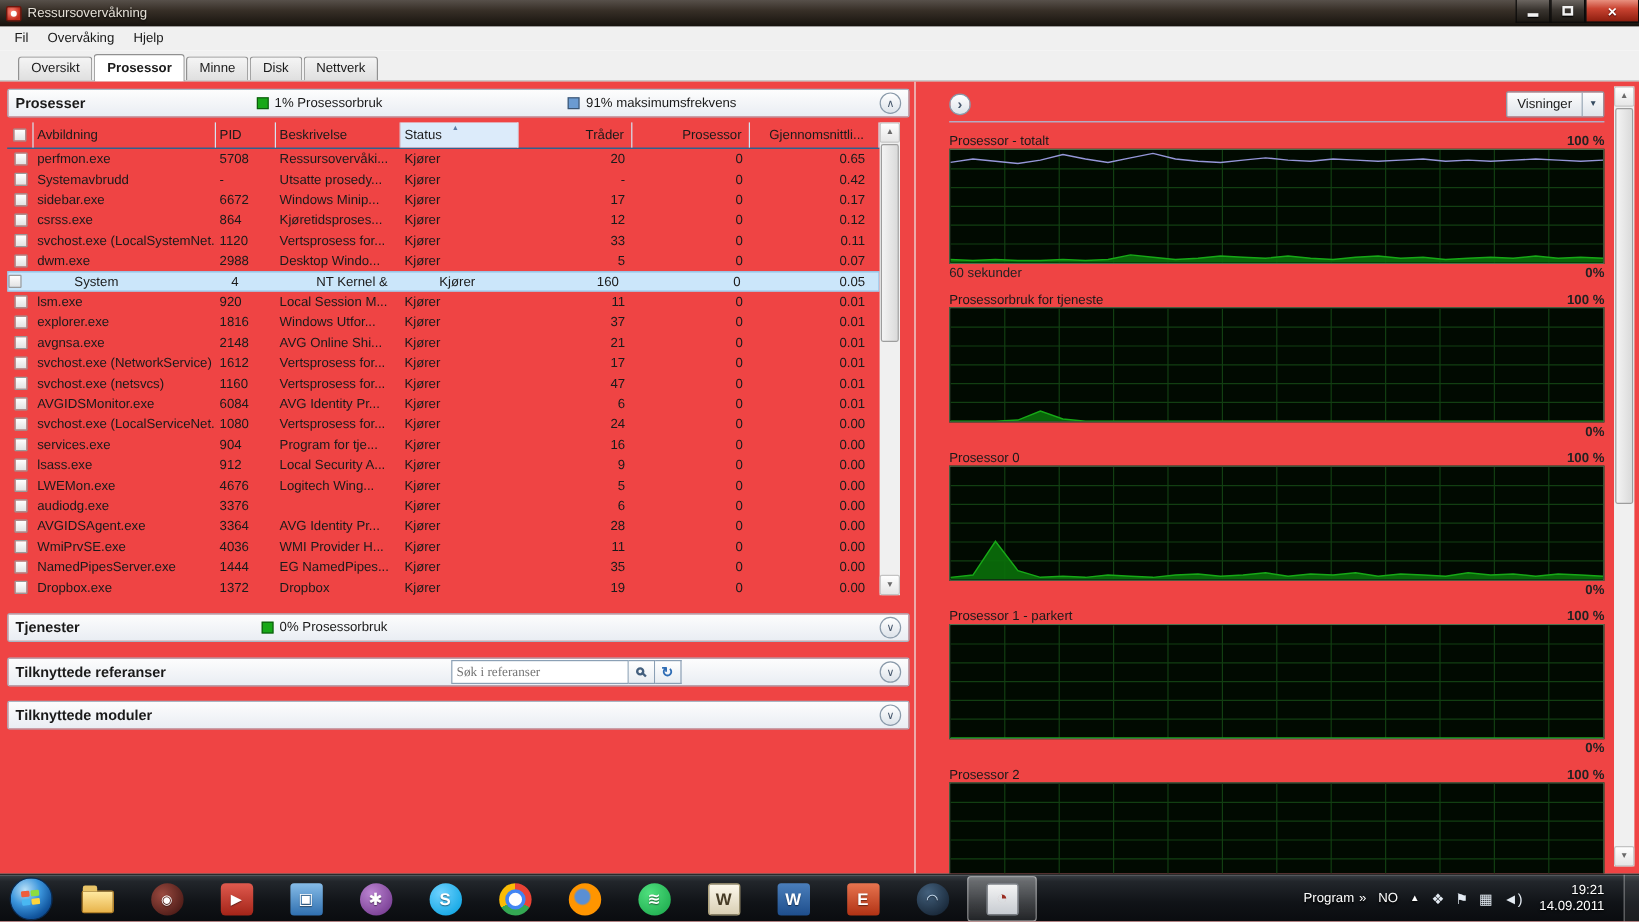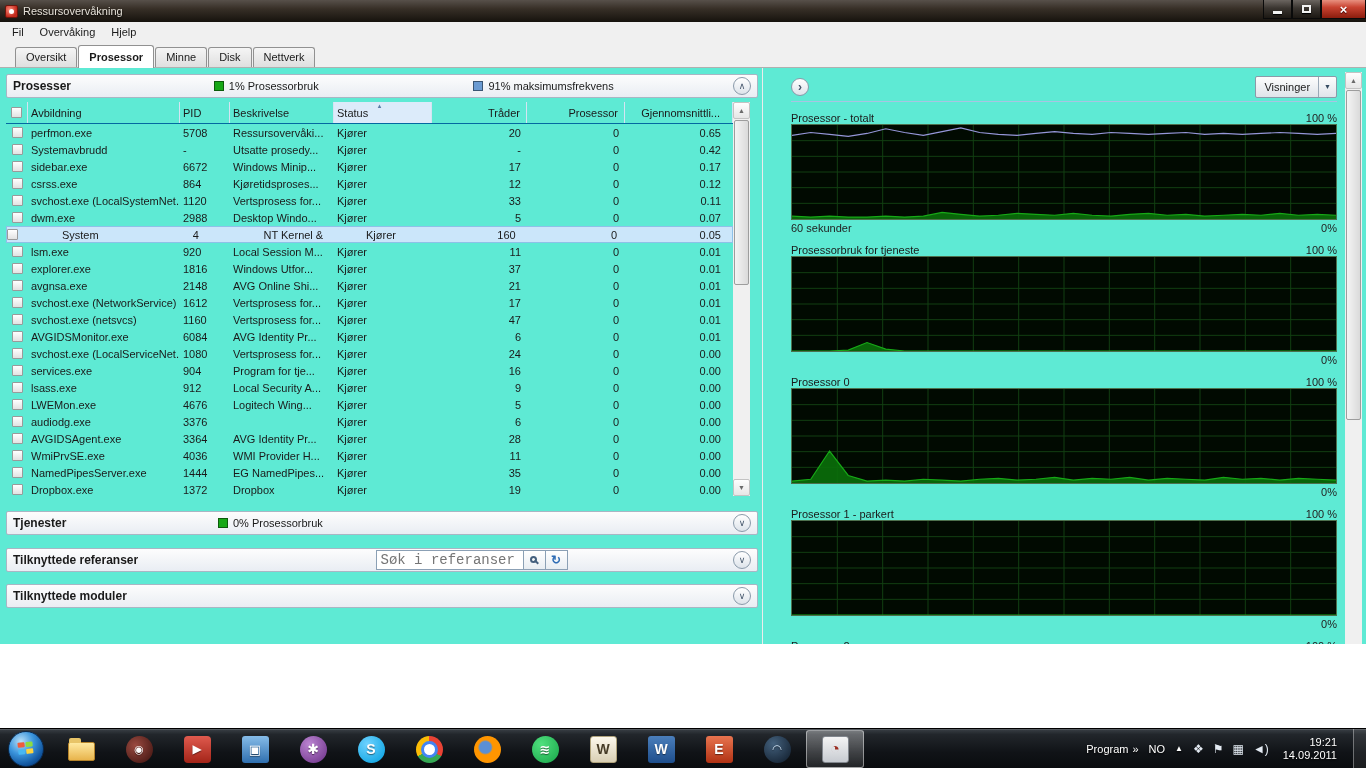--- a/index.html
+++ b/index.html
@@ -28,21 +28,21 @@
   #menubar { height:20px; background:#f0f0f0; display:flex; align-items:center; padding-left:4px; }
   .menu-item { padding:2px 8px; }
 
   
   #tabbar { height:26px; background:#f0f0f0; border-bottom:1px solid #b0b0b0; padding:3px 4px 0 15px; display:flex; align-items:flex-end; }
   .tab { height:20px; padding:3px 10px 0 10px; border:1px solid #919191; border-bottom:none;
     background:linear-gradient(#f5f5f5,#dfdfdf); border-radius:3px 3px 0 0; margin-right:1px; }
   .tab.active { height:23px; font-weight:bold; background:#fff; margin-bottom:-1px; padding-top:5px; }
 
   
-  #content { position:relative; height:576px; background:#5eead4; overflow:hidden; }
+  #content { position:relative; height:660px; background:#ef4444; overflow:hidden; }
   #left { position:absolute; left:0; top:0; width:762px; height:660px; padding:6px 4px 0 6px; }
   #right { position:absolute; left:762px; top:0; width:604px; height:660px; padding-left:28px; border-left:1px solid #ececec; overflow:hidden; }
 
   
   .sbar { height:24px; border:1px solid #a9b6c4; border-radius:2px; background:linear-gradient(#fdfdfd,#e9edf3);
     display:flex; align-items:center; padding:0 6px; }
   .stitle { font-size:12px; font-weight:bold; width:205px; }
   .chip { display:flex; align-items:center; width:265px; }
   .sq { width:10px; height:10px; border:1px solid rgba(0,0,0,.45); margin-right:5px; display:inline-block; }
   .chev { width:18px; height:18px; border-radius:50%; border:1px solid #8a9aaa; background:linear-gradient(#fff,#dde3ea);
@@ -74,42 +74,42 @@
   .sb .arrow.down { position:absolute; bottom:0; left:0; right:0; }
   .sb .thumb { position:absolute; left:1px; right:1px; background:linear-gradient(90deg,#f4f4f4,#dadada); border:1px solid #9d9d9d; border-radius:2px; }
   #tscroll { right:0; top:0; height:394px; }
   #rscroll { right:4px; top:4px; height:650px; width:17px; }
 
   #bar-services { margin-top:15px; }
   #bar-handles { margin-top:13px;justify-content:flex-end; }
   #bar-modules { margin-top:12px; }
 
   .searchwrap { display:flex; align-items:center; margin-left:auto; margin-right:8px; }
-  #search { width:148px; height:20px; border:1px solid #8ba0b5; padding:0 4px; font-size:14px; font-family:Liberation Mono, monospace; cursor:text; }
+  #search { width:148px; height:20px; border:1px solid #8ba0b5; padding:0 4px; font-size:11px; font-family:Liberation Serif, serif; cursor:text; }
   .sbtn { width:22px; height:20px; border:1px solid #8ba0b5; border-left:none; background:linear-gradient(#fff,#e8edf2);
     display:flex; align-items:center; justify-content:center; }
   .mag { width:7px; height:7px; border:2px solid #44607e; border-radius:50%; position:relative; display:block; margin:-2px 0 0 -2px; }
   .mag::after { content:""; position:absolute; width:5px; height:2px; background:#44607e; transform:rotate(45deg); right:-4px; bottom:-2px; }
   .ref { color:#2f6db5; font-weight:bold; font-size:12px; }
 
   
   #rhead { width:546px; height:26px; margin:8px 0 6px 0; display:flex; align-items:center; justify-content:space-between;
     border-bottom:1px solid #a8c4e2; padding-bottom:4px; }
   #rhead .chev { margin-left:0; font-size:12px; font-weight:bold; }
   #views { display:flex; align-items:center; height:22px; border:1px solid #8c9aa8; border-radius:2px;
     background:linear-gradient(#fdfdfd,#dfe4ea); padding:0 0 0 8px; }
   #views .vlabel { padding-right:8px; }
   #views .varrow { border-left:1px solid #9aa8b6; height:100%; display:flex; align-items:center; padding:0 5px; font-size:7px; color:#344a60; }
 
   .graph-sec { width:546px; margin-bottom:5px; }
   .graph-top { height:16px; display:flex; justify-content:space-between; align-items:flex-end; }
   .graph-bottom { height:15px; display:flex; justify-content:flex-end; align-items:center; color:#222; }
   .graph-bottom.spread { justify-content:space-between; }
   .graph-box { height:96px; border:1px solid #4d704d; background:#000; }
-  .g-scale { color:#222; }
+  .g-scale { color:#222;font-weight:bold; }
 
   
   #taskbar { position:absolute; left:0; bottom:0; width:1366px; height:40px;
     background:linear-gradient(180deg,#3a4046 0%,#22262b 14%,#101317 60%,#0a0c0f 100%);
     border-top:1px solid #000; box-shadow:inset 0 1px 0 rgba(255,255,255,.14);
     display:flex; align-items:center; color:#fff; }
   #orb { width:52px; height:40px; display:flex; align-items:center; justify-content:center; }
   #orb .ball { width:36px; height:36px; border-radius:50%;
     background:radial-gradient(circle at 35% 28%,#b9e0f7 0%,#3c96dd 38%,#11559e 72%,#032c5e 100%);
     border:1px solid #0a2a50; display:flex; align-items:center; justify-content:center; }

